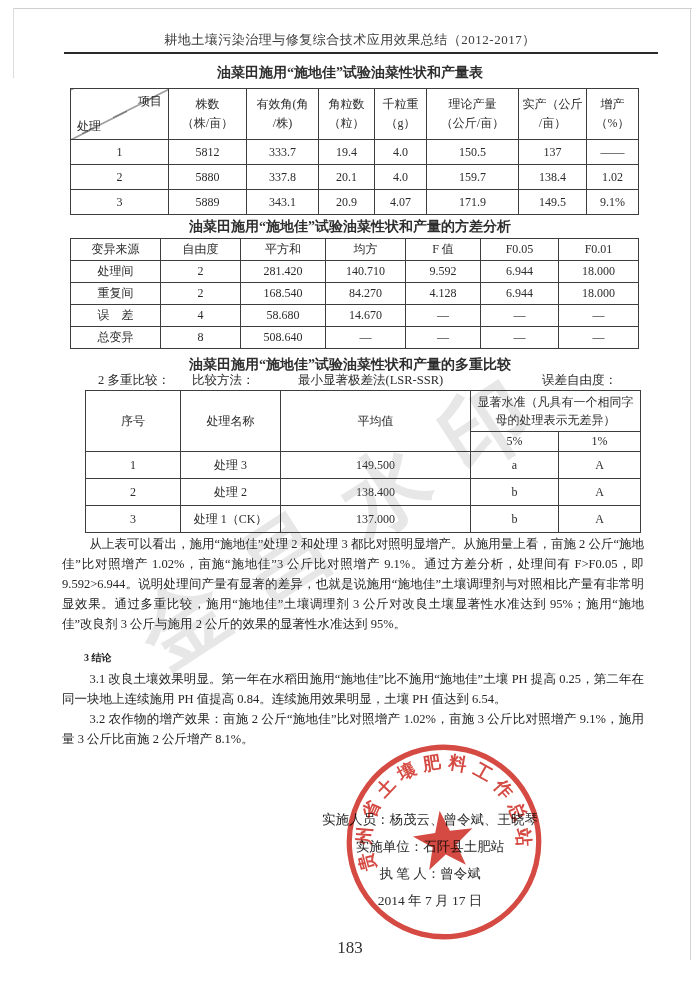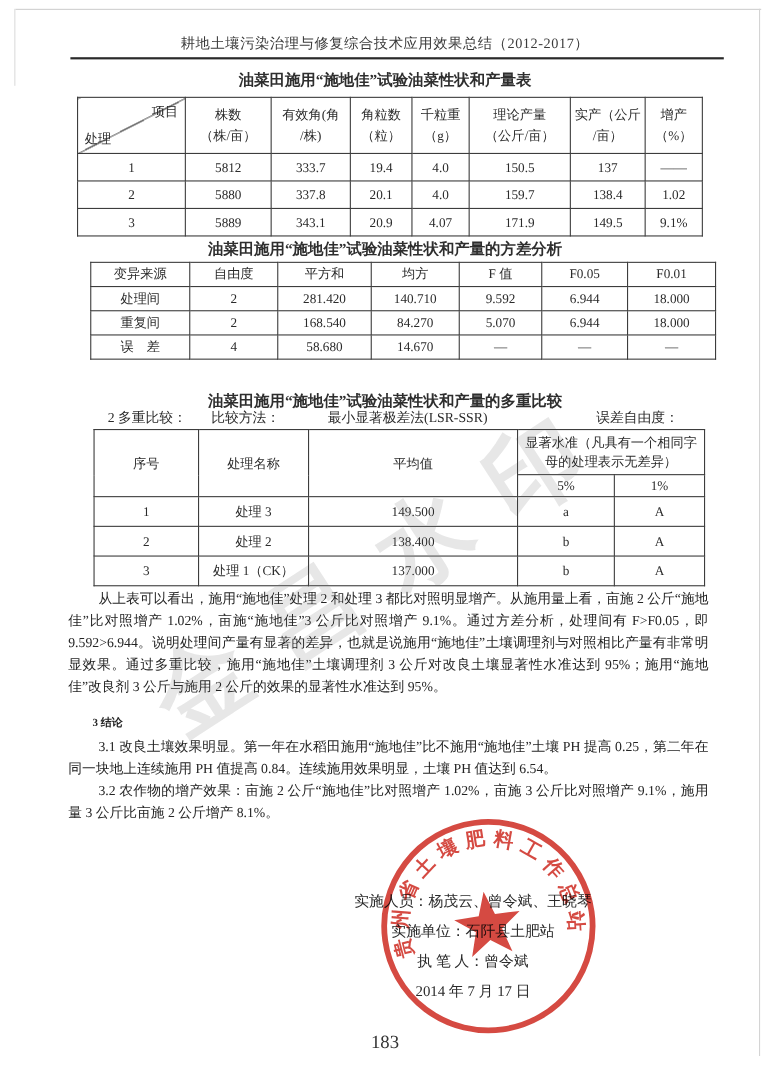--- a/index.html
+++ b/index.html
@@ -27,21 +27,21 @@
   #table1{top:88px;left:70px;width:568px;}
   #table1 th{height:50px;text-align:center;}
   #table1 td{height:24px;}
   .hdr2 span{display:block;line-height:1.55;}
 
   .diag{position:relative;padding:0;
     background:linear-gradient(to bottom right,transparent 49.4%,#4a4a4a 49.4%,#4a4a4a 50.6%,transparent 50.6%);}
   .diag-top{position:absolute;top:4px;right:6px;font-size:12px;}
   .diag-bottom{position:absolute;bottom:4px;left:6px;font-size:12px;}
 
-  #table2{top:238px;left:70px;width:568px;margin-left:12px;}
+  #table2{top:238px;left:70px;width:568px;}
   #table2 th,#table2 td{height:21px;}
 
   #table3{top:390px;left:85px;width:555px;}
   #table3 .big-h{height:40px;line-height:1.5;padding:0 1px;}
   #table3 .sub-h{height:19px;}
   #table3 td{height:26px;}
 
   .t3meta{position:absolute;top:372px;left:0;width:100%;height:18px;font-size:12.5px;color:#2b2b2b;}
   .t3meta span{position:absolute;white-space:nowrap;}
   .m1{left:98px;font-weight:normal;}
@@ -190,29 +190,38 @@
         <td>140.710</td>
         <td>9.592</td>
         <td>6.944</td>
         <td>18.000</td>
   </tr>
   <tr>
     <td>重复间</td>
         <td>2</td>
         <td>168.540</td>
         <td>84.270</td>
-        <td>5.070</td>
+        <td>4.128</td>
         <td>6.944</td>
         <td>18.000</td>
   </tr>
   <tr>
     <td>误　差</td>
         <td>4</td>
         <td>58.680</td>
         <td>14.670</td>
+        <td>—</td>
+        <td>—</td>
+        <td>—</td>
+  </tr>
+  <tr>
+    <td>总变异</td>
+        <td>8</td>
+        <td>508.640</td>
+        <td>—</td>
         <td>—</td>
         <td>—</td>
         <td>—</td>
   </tr>
 </tbody>
   </table>
 
 <div class="tbl-title" id="t3-title">油菜田施用“施地佳”试验油菜性状和产量的多重比较</div>
 
 <div class="t3meta">

